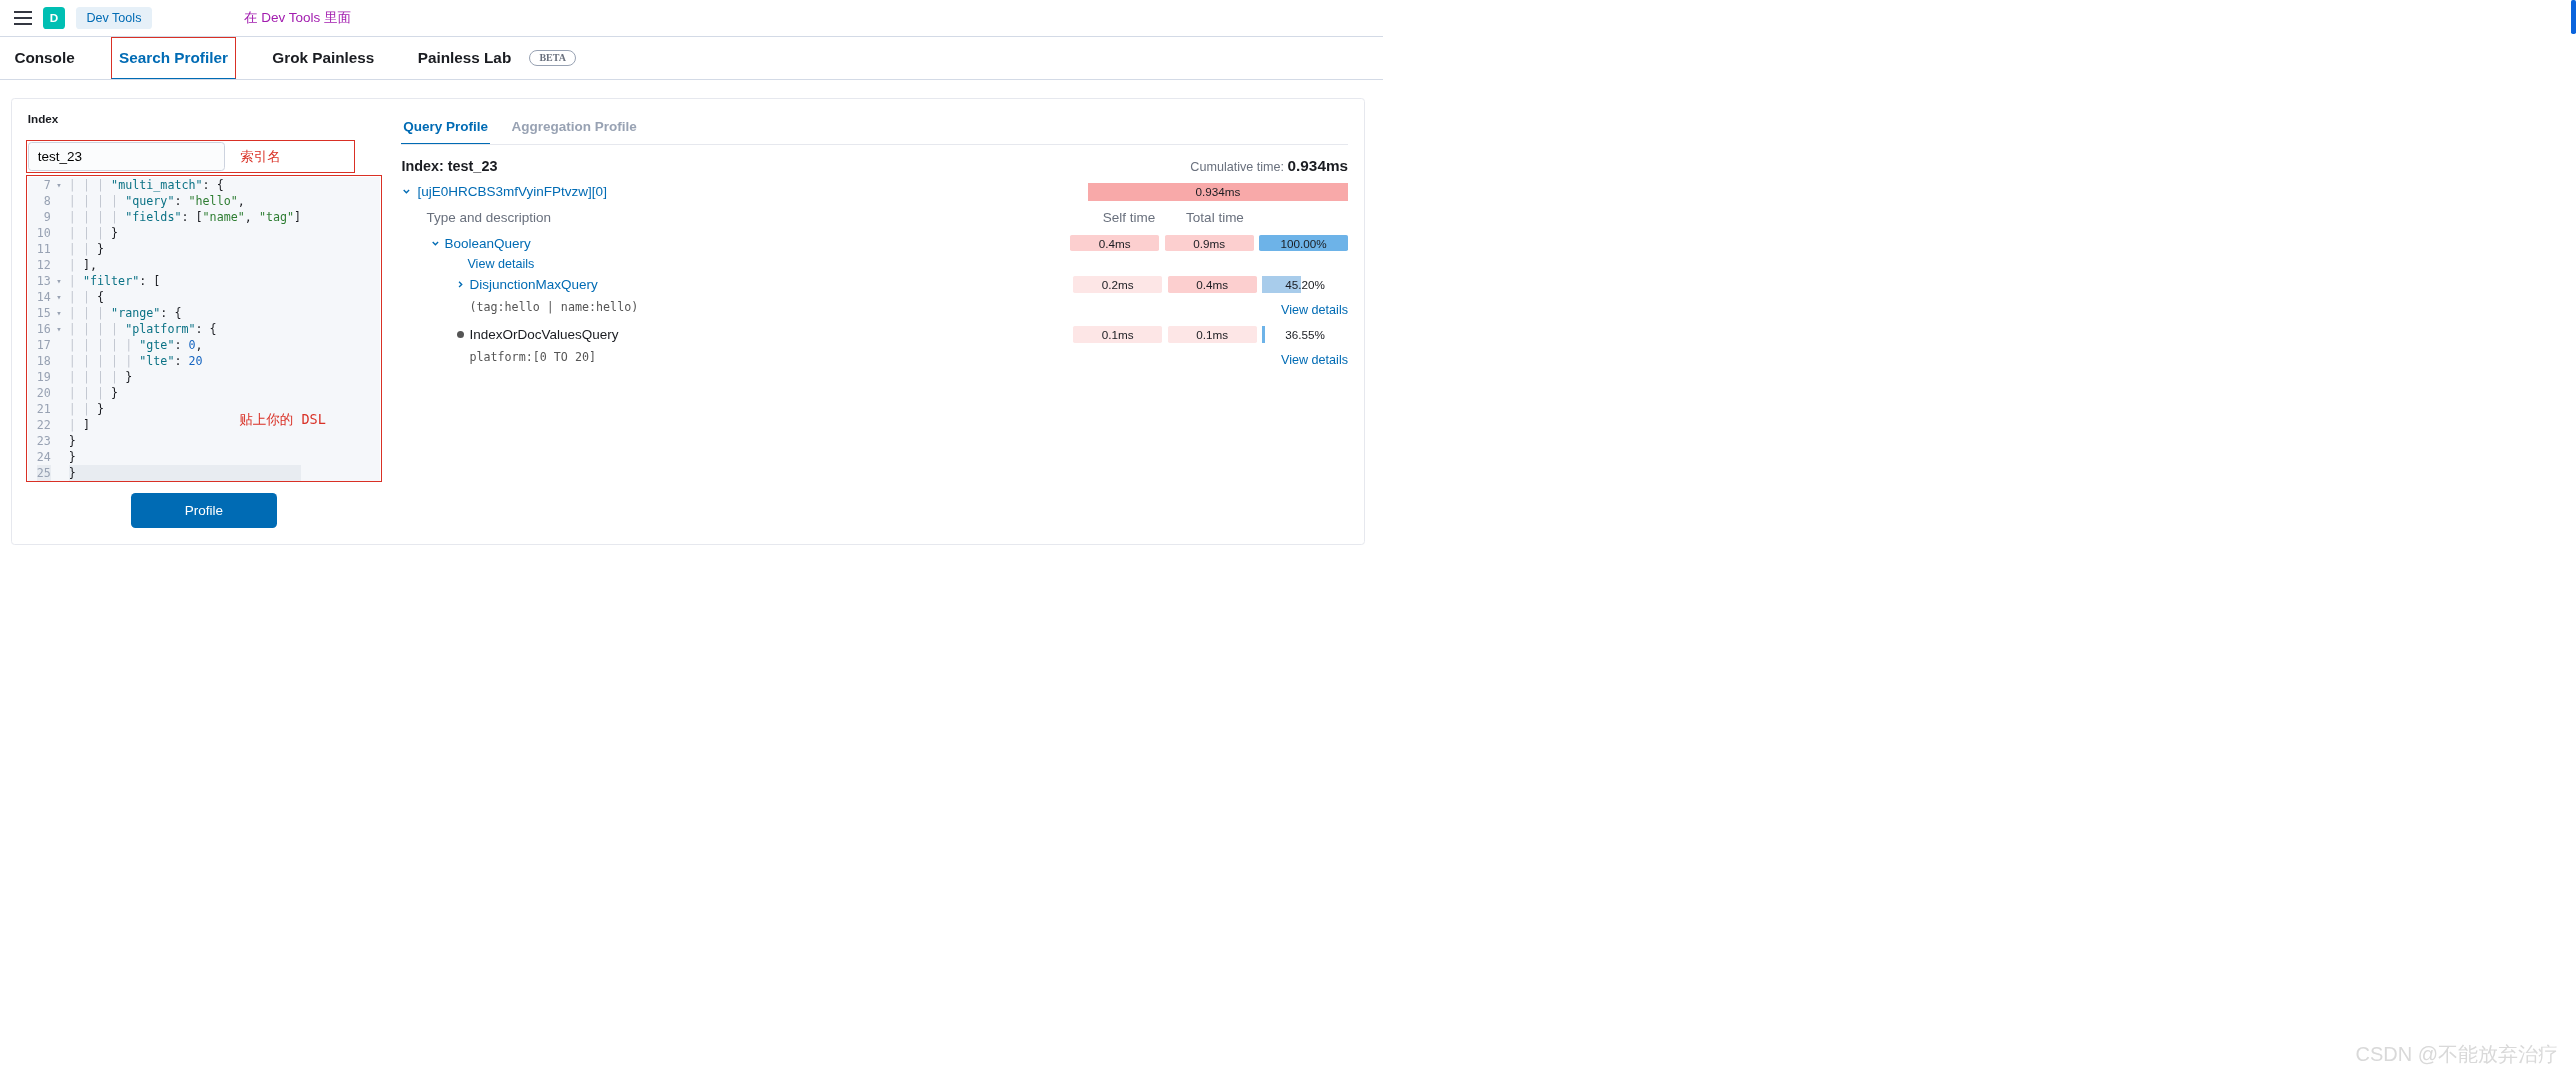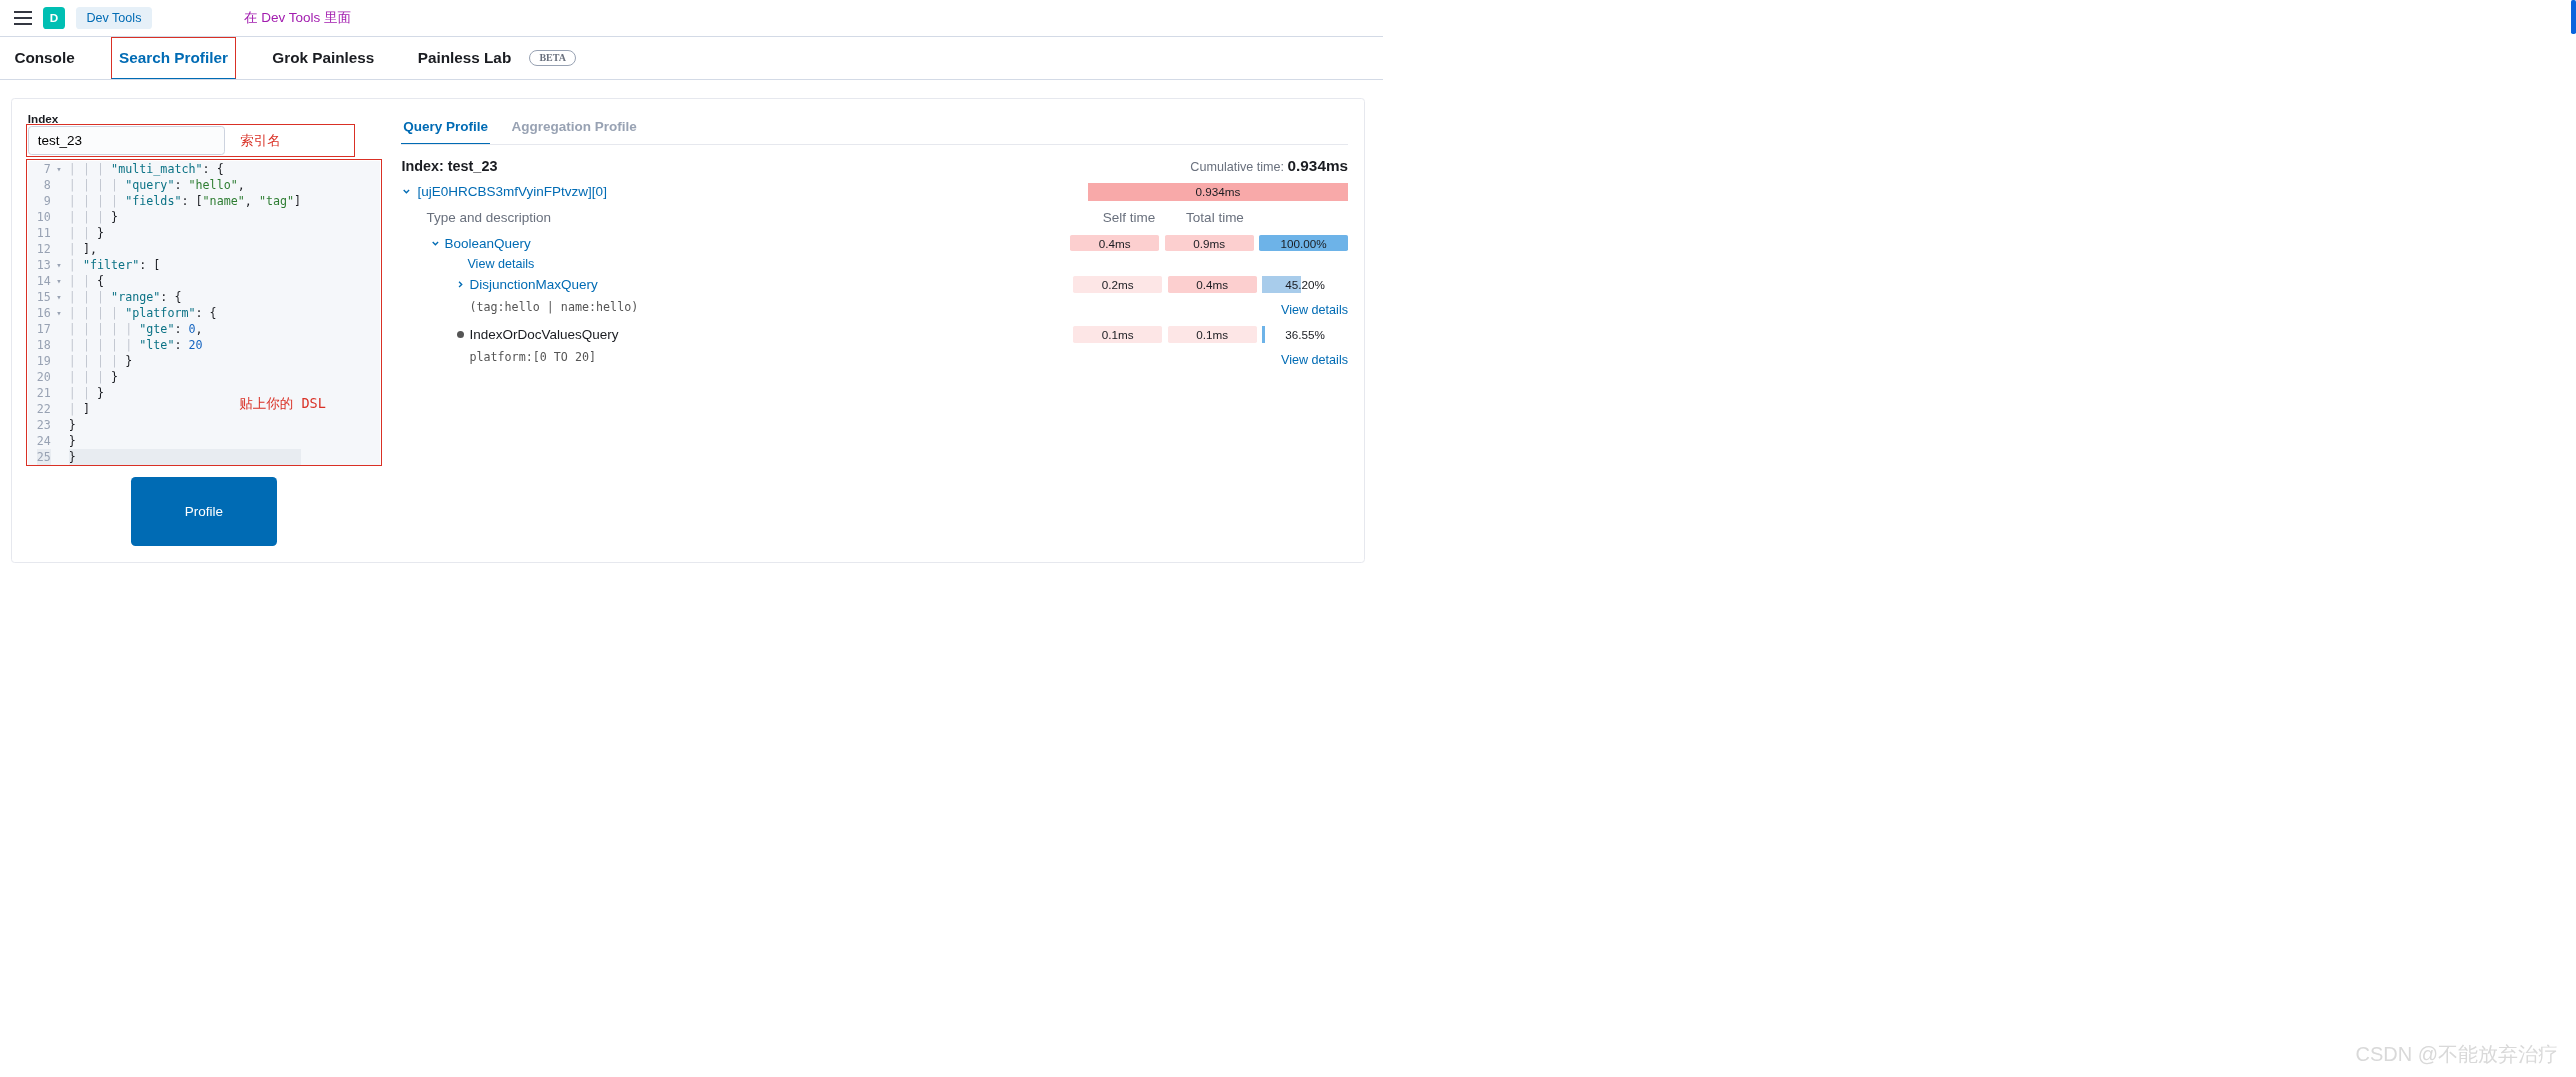--- a/index.html
+++ b/index.html
@@ -12,42 +12,42 @@
 .ann-top { color: #a21caf; font-size: 13.5px; margin-left: 81px; }
 .tabbar { display: flex; align-items: center; padding: 0 7.2px; border-bottom: 0.9px solid #d3dae6; gap: 29px; height: 43px; }
 .tab { font-size: 15.3px; font-weight: 700; color: #1a1c21; padding: 10.8px 7.2px; cursor: pointer; }
 .tab.active { color: #006bb4; border-bottom: 1.8px solid #006bb4; }
 .redbox { border: 1.8px solid #d93025; }
 .beta { border: 0.9px solid #98a2b3; border-radius: 12.6px; padding: 1.8px 9px; font-size: 10px; font-weight: 700; color: #69707d; margin-left: -18px; font-family: Liberation Serif, serif; }
 .page { padding: 18px 18px 18px 10.8px; }
 .panel { background: #fff; border: 0.9px solid #e6e8ee; border-radius: 3.6px; padding: 12.6px 16px 16px; display: flex; gap: 21.6px; }
 .left-col { width: 352px; flex-shrink: 0; }
 .right-col { flex: 1; }
-.label { font-size: 11.7px; font-weight: 600; color: #1a1c21; margin-bottom: 1px; display: block; }
+.label { font-size: 11.7px; font-weight: 600; color: #1a1c21; margin-bottom: 17px; display: block; }
 .index-row { display: flex; gap: 5.4px; margin-bottom: 5.4px; }
 .index-input { flex: 1; padding: 6.3px 9px; font-size: 13.5px; border: 0.9px solid #cdd3df; border-radius: 3.6px; background: #fbfcfd; position: relative; }
 .index-wrap { position: relative; flex: 1; }
 .index-redbox { position: absolute; inset: -1.8px; border: 1.8px solid #d93025; pointer-events: none; }
 .ann-idx { position: absolute; right: 72px; top: 6.3px; color: #d93025; font-size: 13.5px; pointer-events:none; }
 .editor { background: #f5f7fa; font-family: Menlo, Monaco, Consolas, monospace; font-size: 11.7px; line-height: 16px; position: relative; }
 .editor-redbox { position: absolute; inset: -1.8px; border: 1.8px solid #d93025; pointer-events: none; z-index:2; }
 .editor-inner { display: flex; }
 .gutter { background: #f5f7fa; color: #98a2b3; text-align: right; padding: 0 5.4px 0 9px; user-select: none; }
 .gutter div { height: 16px; }
 .fold { width: 12.6px; color: #98a2b3; }
 .fold div { height: 16px; font-size: 9px; }
 .codearea { white-space: pre; padding-right: 7.2px; }
 .k { color: #0b7285; }
 .s { color: #2e7d32; }
 .n { color: #1564c0; }
 .guide { color: #c2c7d0; }
 .cursor-line { background: #e8ecf1; }
 .ann-dsl { position: absolute; right: 54px; bottom: 54px; color: #d93025; font-size: 13.5px; z-index:3; }
 .profile-btn-row { display: flex; justify-content: center; margin-top: 12.6px; }
-.profile-btn { background: #006bb4; color: #fff; border: none; border-radius: 4.5px; padding: 27px 54px; font-size: 13.5px; font-weight: 500; cursor: pointer; }
+.profile-btn { background: #006bb4; color: #fff; border: none; border-radius: 4.5px; padding: 10px 54px; font-size: 13.5px; font-weight: 500; cursor: pointer; }
 .subtabs { display: flex; gap: 20px; border-bottom: 0.9px solid #e6e8ee; margin-bottom: 12.6px; }
 .subtab { font-size: 13.5px; font-weight: 700; padding: 7.2px 1.8px 9px; color: #98a2b3; cursor: pointer; }
 .subtab.active { color: #006bb4; border-bottom: 1.8px solid #006bb4; }
 .result-head { display: flex; justify-content: space-between; align-items: baseline; margin-bottom: 7.2px; }
 .idx-title { font-size: 14.4px; font-weight: 700; }
 .cumtime { font-size: 12.6px; color: #69707d; }
 .cumtime b { color: #1a1c21; font-size: 15.3px; font-weight: 700; }
 .shard-row { display: flex; align-items: center; justify-content: space-between; margin-bottom: 9px; }
 .shard-left { display: flex; align-items: center; gap: 5.4px; color: #006bb4; font-size: 13.5px; font-weight: 500; cursor:pointer; }
 .chev { width: 10.8px; height: 10.8px; }

